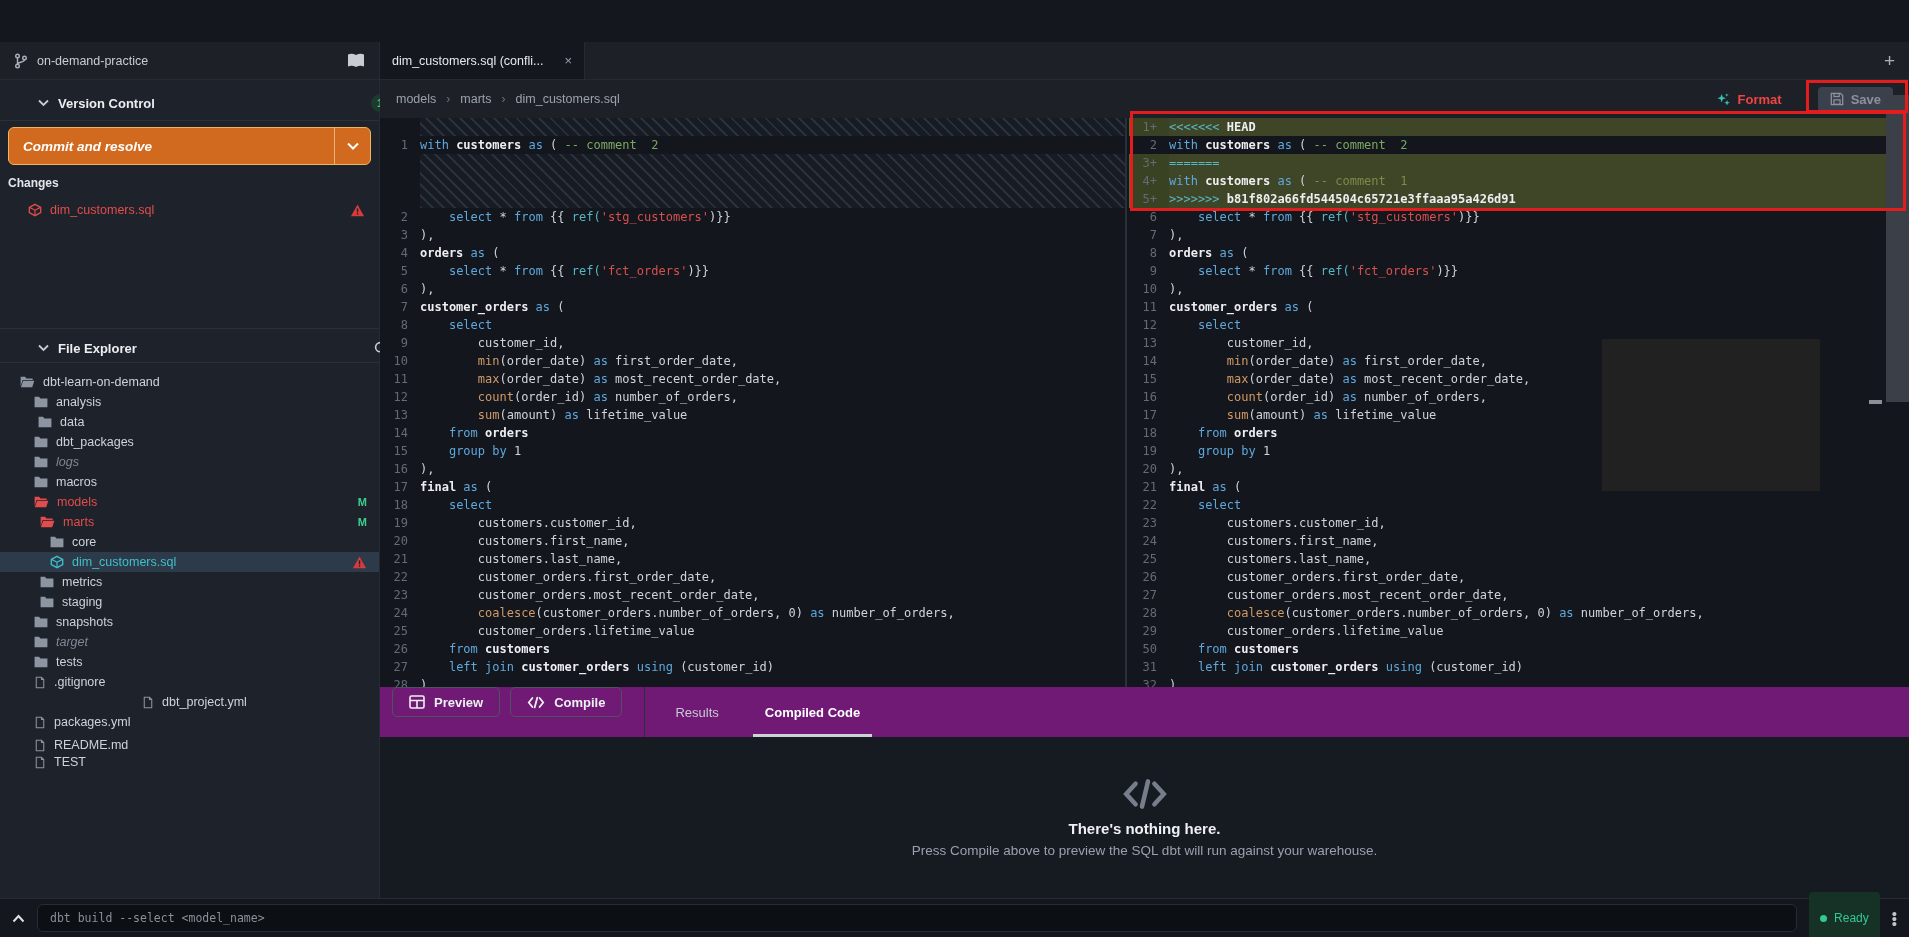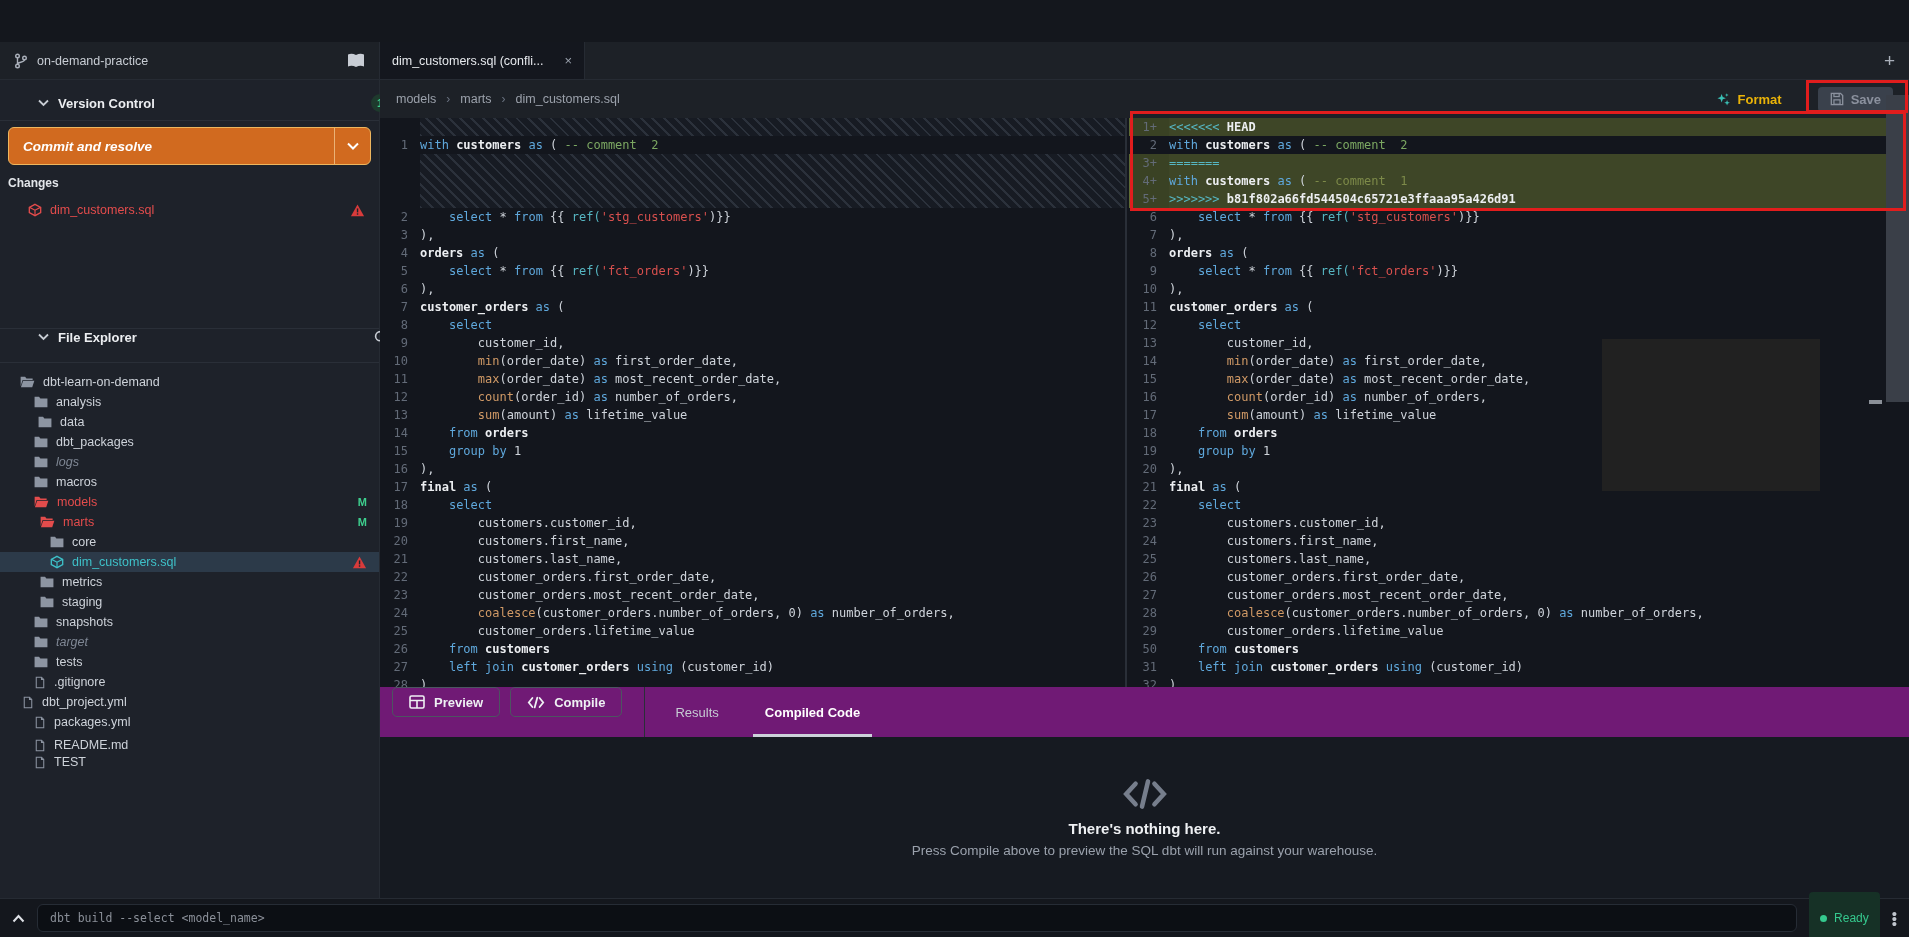--- a/index.html
+++ b/index.html
@@ -51,40 +51,40 @@
   .commit-btn{ position:absolute; left:8px; right:8px; top:47px; height:38px; background:#d16a1f;
                border:1px solid #eeb65e; border-radius:6px; display:flex; align-items:stretch; overflow:hidden; }
   .commit-main{ flex:1; display:flex; align-items:center; padding:0 14px; color:#fff;
                 font-size:13.5px; font-weight:bold;font-style:italic; }
   .commit-caret{ width:36px; display:flex; align-items:center; justify-content:center;
                  border-left:1px solid rgba(255,236,190,.55); color:#fff; }
   .changes-label{ position:absolute; left:8px; top:96px; font-size:12px; font-weight:bold; color:#e3e6ea; }
   .change-row{ position:absolute; left:0; top:120px; width:100%; height:20px; display:flex;
                align-items:center; gap:8px; padding:0 14px 0 28px; }
   .change-name{ font-size:12.5px; color:#e34c4c; }
-  .fe-header{ top:244px; height:26px; }
+  .fe-header{ top:255px; height:26px; }
   .file-tree{ position:absolute; left:0; top:292px; width:100%; }
   .tree-row{ height:20px; display:flex; align-items:center; gap:8px; padding-right:12px; cursor:pointer; }
   .tree-row.selected{ background:#2c3a49; }
   .tree-ic{ color:#8d95a2; display:flex; }
   .tree-ic.red{ color:#e34c4c; } .tree-ic.teal{ color:#3ec1c9; }
   .tree-lb{ font-size:12.5px; color:#ced3da; white-space:nowrap; }
   .tree-lb.red{ color:#e34c4c; } .tree-lb.teal{ color:#3ec1c9; }
   .tree-lb.italic{ font-style:italic; color:#7f8794; }
   .tree-badge{ margin-left:auto; color:#3ecf8e; font-size:11px; font-weight:bold; }
   .tree-warn{ margin-left:auto; display:flex; }
   .change-row .tree-warn{ margin-left:auto; }
 
   
   .crumb-bar{ position:absolute; left:380px; top:80px; width:1529px; height:38px; background:#1d2127;
               display:flex; align-items:center; padding:0 16px; gap:10px; }
   .crumb{ font-size:12.5px; color:#9ba1ab; }
   .crumb-sep{ color:#6a7280; font-size:12px; }
   .crumb-spacer{ flex:1; }
-  .format-btn{ display:flex; align-items:center; gap:7px; color:#eab308; font-size:13px; font-weight:bold; margin-right:26px; }
+  .format-btn{ display:flex; align-items:center; gap:7px; color:#ef4444; font-size:13px; font-weight:bold; margin-right:26px; }
   .save-btn{ display:flex; align-items:center; gap:7px; background:#3a414c; color:#8b919e;
              font-size:13px; font-weight:bold; border-radius:4px; padding:5px 12px; }
 
   
   .editors{ position:absolute; left:380px; top:118px; width:1529px; height:569px; background:#13161d; overflow:hidden; }
   .pane{ position:absolute; top:0; height:569px; overflow:hidden; font-family:"DejaVu Sans Mono", monospace; font-size:12px; }
   .pane-left{ left:0; width:747px; border-right:2px solid #2a2f38; }
   .pane-right{ left:749px; width:780px; }
   .cl{ height:18px; line-height:18px; white-space:pre; display:flex; }
   .gut{ width:40px; flex:0 0 40px; text-align:right; padding-right:12px; color:#636b78; }
@@ -421,21 +421,21 @@
         </div>
         <div class="tree-row" style="padding-left: 34px;">
           <span class="tree-ic">
             <svg viewBox="0 0 16 16" width="12" height="13">
               <path d="M3 1h7l3 3v11H3z" fill="none" stroke="currentColor" stroke-width="1.4"></path>
               <path d="M10 1v3h3" fill="none" stroke="currentColor" stroke-width="1.4"></path>
             </svg>
           </span>
           <span class="tree-lb">.gitignore</span>
         </div>
-        <div class="tree-row" style="padding-left: 22px;">
+        <div class="tree-row" style="padding-left: 22px; justify-content: center;">
           <span class="tree-ic">
             <svg viewBox="0 0 16 16" width="12" height="13">
               <path d="M3 1h7l3 3v11H3z" fill="none" stroke="currentColor" stroke-width="1.4"></path>
               <path d="M10 1v3h3" fill="none" stroke="currentColor" stroke-width="1.4"></path>
             </svg>
           </span>
           <span class="tree-lb">dbt_project.yml</span>
         </div>
         <div class="tree-row" style="padding-left: 34px;">
           <span class="tree-ic">

